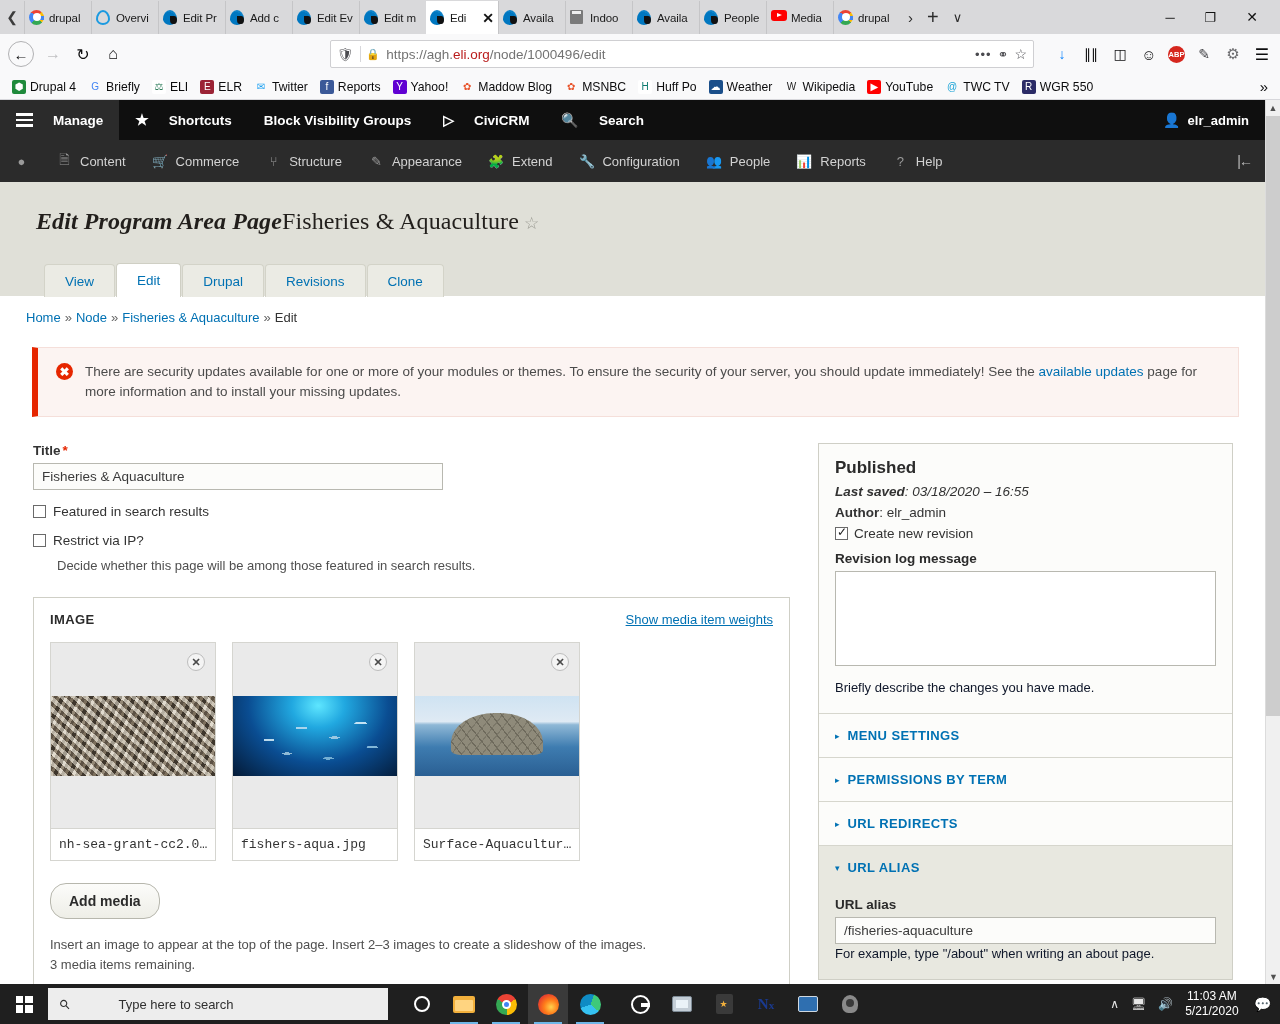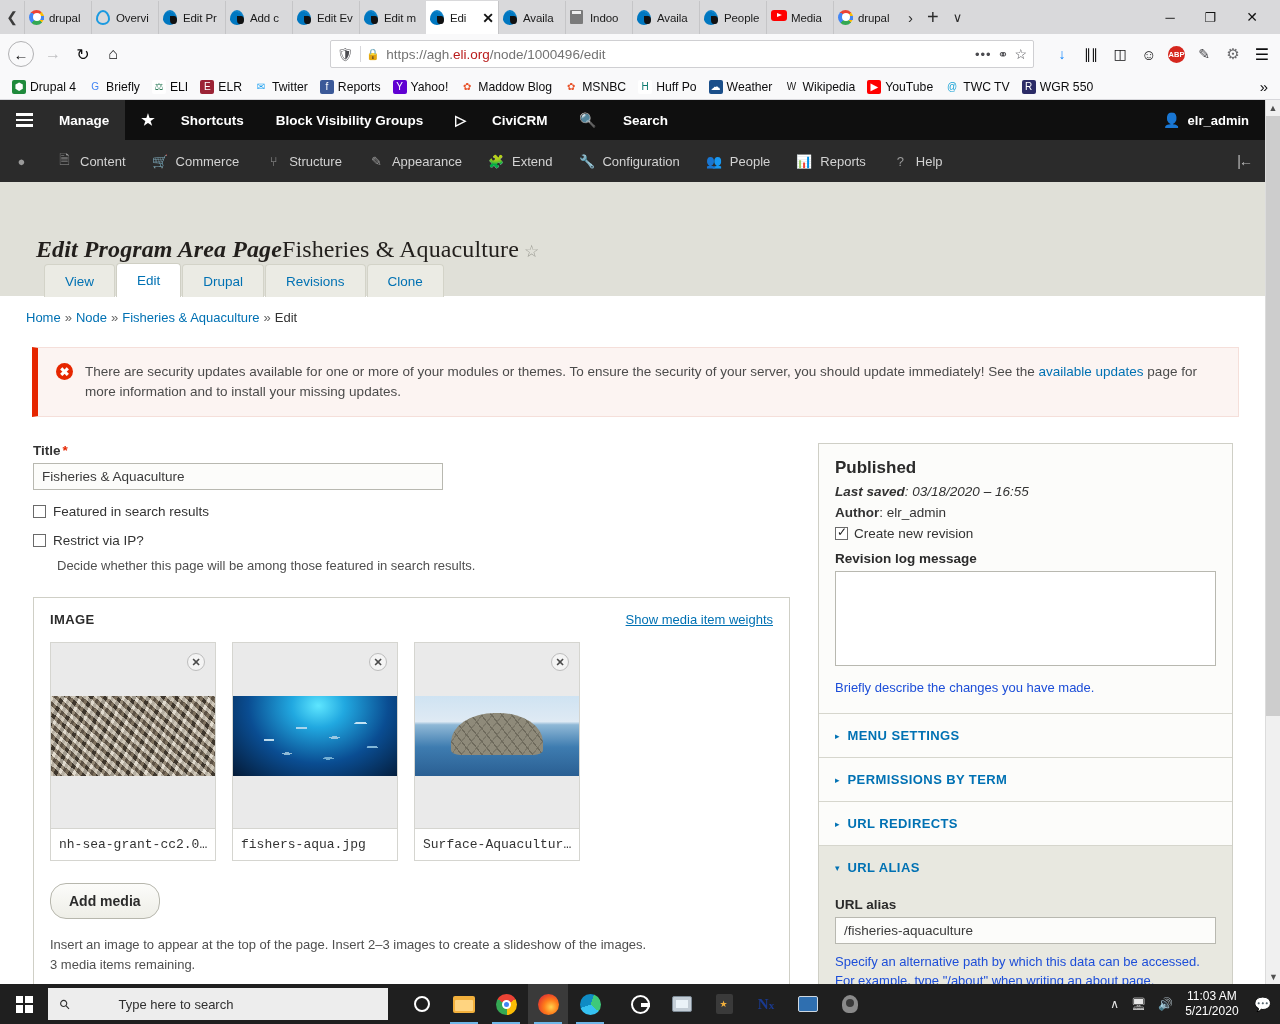--- a/index.html
+++ b/index.html
@@ -100,39 +100,39 @@
   }
   .bm { display:flex; align-items:center; gap:4px; padding:2px 6px; font-size:12.2px; color:#0c0c0d; white-space:nowrap;}
   .bm .bi { width:14px;height:14px;display:flex;align-items:center;justify-content:center;font-size:10px;border-radius:2px;flex-shrink:0;}
   .bm-overflow { margin-left:auto; font-size:15px; color:#0c0c0d; padding-right:6px;}
 
   
   .d-toolbar {
     position: absolute; top: 100px; left: 0; width: 1265px; height: 40px;
     background: #0f0f0f; display:flex; align-items:center; color:#fff;
   }
-  .d-tb-item { display:flex; align-items:center; gap:26px; height:40px; padding:0 16px;
+  .d-tb-item { display:flex; align-items:center; gap:20px; height:40px; padding:0 16px;
     font-size:13.5px; font-weight:700; color:#fff; }
   .d-tb-item.active { background:#2b2b2b; }
   .d-tb-right { margin-left:auto; display:flex; align-items:center; gap:7px; padding-right:16px; font-size:13px; font-weight:700;}
   .burger { display:flex; flex-direction:column; gap:2.5px; }
   .burger span { display:block; width:17px; height:2.8px; background:#fff; }
 
   .d-tray {
     position:absolute; top:140px; left:0; width:1265px; height:42px;
     background:#2b2b2b; display:flex; align-items:center; color:#c8c8c8;
   }
   .d-tray-item { display:flex; align-items:center; gap:7px; height:42px; padding:0 13px; font-size:13px; color:#d2d2d2;}
   .d-tray-item .ico { width:17px;height:17px;display:flex;align-items:center;justify-content:center;color:#9a9a9a;font-size:13px;}
   .d-tray-collapse { margin-left:auto; padding-right:14px; color:#bdbdbd; font-size:14px; letter-spacing:-2px;}
 
   
   .page { position:absolute; top:182px; left:0; width:1265px; height:802px; background:#fff; overflow:hidden;}
   .page-head { background:#e0e0d8; padding: 26px 0 0 36px; height:114px; position:relative;}
-  .page-title { font-size:23px; color:#221f1c; font-weight:400; letter-spacing:0.1px;margin-top:28px;}
+  .page-title { font-size:23px; color:#221f1c; font-weight:400; letter-spacing:0.1px;}
   .page-title i { font-family:"Liberation Serif", serif; font-style:italic; font-weight:700; font-size:24px;}
   .page-title .tname { font-family:"Liberation Serif", serif; font-size:24px;}
   .page-title .star { color:#9b9b93; font-size:17px; margin-left:5px;}
   .tabs-row { position:absolute; bottom:0; left:44px; display:flex; align-items:flex-end; }
   .ptab {
     background:#ebebe4; border:1px solid #d3d3c8; border-bottom:none;
     border-radius:4px 4px 0 0; padding:9px 20px 8px; font-size:13.5px; color:#0071b3;
     margin-right:1px; position:relative; top:1px;
   }
   .ptab.active { background:#fff; color:#0071b3; border-color:#cfcfc4; padding-bottom:9px; }
@@ -231,21 +231,21 @@
   .sp-sec { padding:14px 16px 16px 16px; border-bottom:1px solid #d6d6cd; }
   .sp-title { font-size:17px; font-weight:700; color:#2b2b2b; margin-bottom:6px;}
   .sp-line { font-size:13.5px; color:#333; margin-bottom:6px;}
   .sp-line b { font-weight:700; }
   .sp-line.ital { font-style:italic; }
   .sp-line.ital b { font-style:italic; }
   .sp-check { display:flex; align-items:center; gap:6px; margin-bottom:10px;}
   .sp-label { font-size:13.5px; font-weight:700; color:#2b2b2b; margin-bottom:5px; display:block;}
   .sp-textarea { width:100%; height:95px; border:1px solid #b8b8b0; background:#fff; resize:none;
     font-family:"Liberation Sans", sans-serif; font-size:13px;}
-  .sp-help { font-size:13px; color:#1d4ed8; margin-top:8px; line-height:19px;}
+  .sp-help { font-size:13px; color:#0f172a; margin-top:8px; line-height:19px;}
   .sp-collapse { padding:14px 16px; border-bottom:1px solid #d6d6cd; display:flex; align-items:center; gap:8px;}
   .sp-collapse .tri { color:#0071b3; font-size:9px;}
   .sp-collapse .ctext { font-size:13px; font-weight:700; color:#0071b3; letter-spacing:0.4px;}
   .sp-open-body { padding: 8px 16px 16px 16px; background:#e8e8e0;}
   .sp-collapse.open { background:#e8e8e0; border-bottom:none; }
   .url-input { width:100%; height:27px; border:1px solid #b8b8b0; background:#fcfcfa;
     font-size:13.5px; color:#3b3b3b; padding:0 8px; font-family:"Liberation Sans", sans-serif;}
 
   
   .vscroll { position:absolute; top:100px; right:0; width:15px; height:885px; background:#f0f0f0; border-left:1px solid #dcdcdc;}
@@ -635,21 +635,21 @@
                 <span class="ctext">PERMISSIONS BY TERM</span>
               </div>
               <div class="sp-collapse">
                 <span class="tri">▸</span>
                 <span class="ctext">URL REDIRECTS</span>
               </div>
               <div class="sp-collapse open">
                 <span class="tri">▾</span>
                 <span class="ctext">URL ALIAS</span>
               </div>
-              <div class="sp-open-body"><label class="sp-label">URL alias</label><input class="url-input" value="/fisheries-aquaculture" style=""><div class="sp-help">Specify an alternative path by which this data can be accessed.</div><div class="sp-help" style="margin-top: 0px;">For example, type "/about" when writing an about page.</div></div>
+              <div class="sp-open-body"><label class="sp-label">URL alias</label><input class="url-input" value="/fisheries-aquaculture" style=""><div class="sp-help" style="margin-top: 0px;">For example, type "/about" when writing an about page.</div></div>
             </div>
         </div>
       </div>
 
     </div>
   </div>
 
   <div class="vscroll">
     <div class="arrow">▲</div>
     <div class="thumb"></div>

